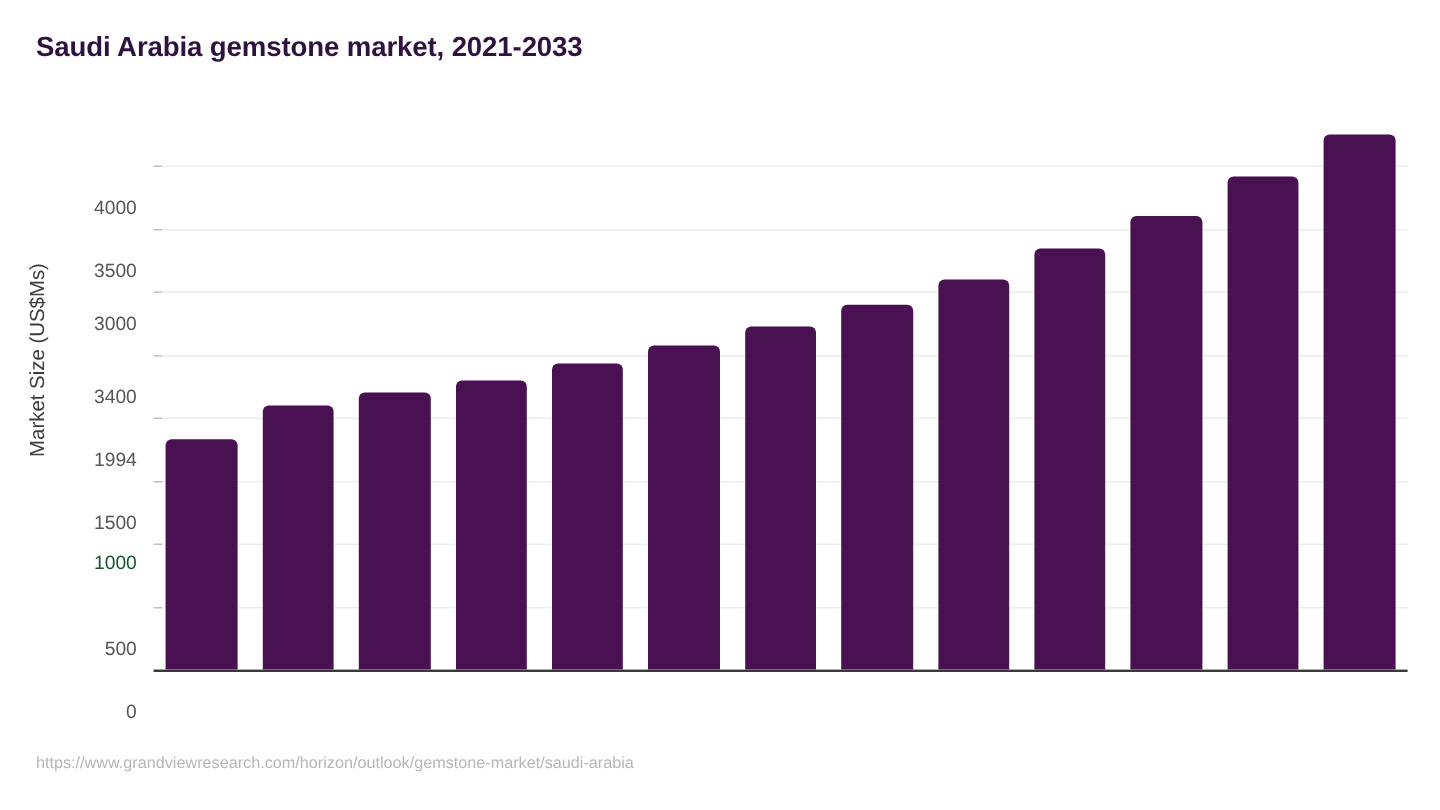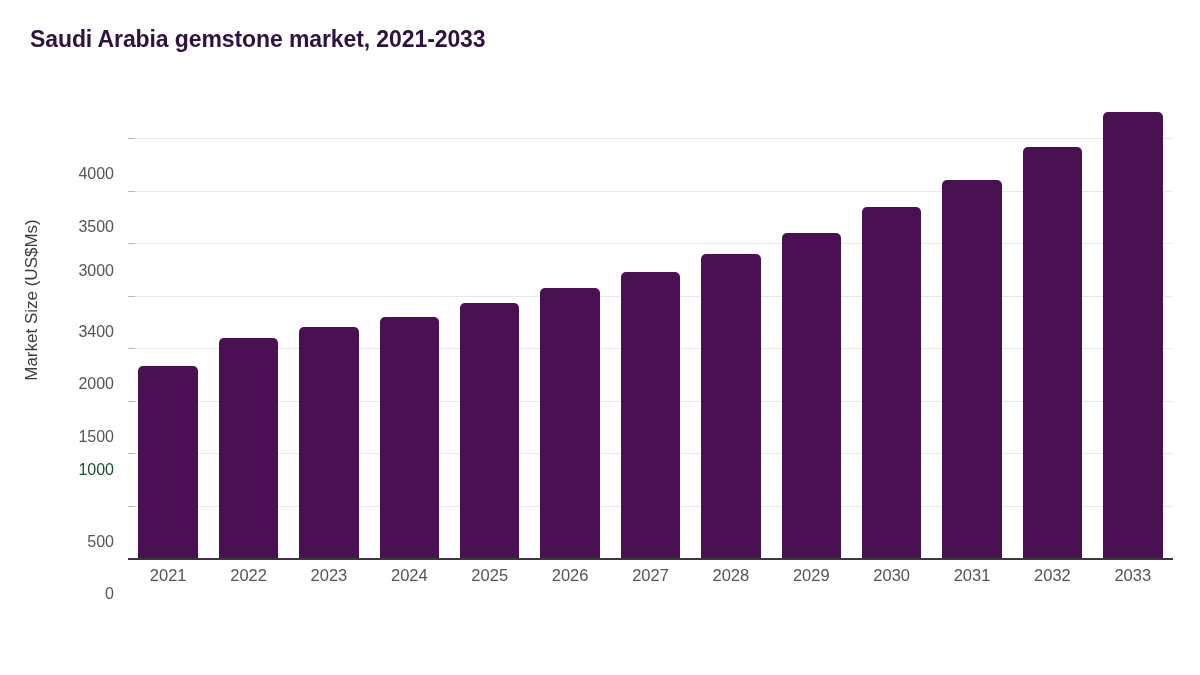--- a/index.html
+++ b/index.html
@@ -162,21 +162,21 @@
 
   <div id="y-ticks">
       <div class="ytick" style="top: 420px; color: rgb(85, 85, 85);">0</div>
       <div class="ytickmark" style="top: 420px;"></div>
       <div class="ytick" style="top: 367.5px; color: rgb(85, 85, 85);">500</div>
       <div class="ytickmark" style="top: 367.5px;"></div>
       <div class="ytick" style="top: 296px; color: #14532d;">1000</div>
       <div class="ytickmark" style="top: 315px;"></div>
       <div class="ytick" style="top: 262.5px; color: rgb(85, 85, 85);">1500</div>
       <div class="ytickmark" style="top: 262.5px;"></div>
-      <div class="ytick" style="top: 210px; color: rgb(85, 85, 85);">2000</div>
+      <div class="ytick" style="top: 210px; color: rgb(85, 85, 85);">1994</div>
       <div class="ytickmark" style="top: 210px;"></div>
       <div class="ytick" style="top: 157.5px; color: rgb(85, 85, 85);">3400</div>
       <div class="ytickmark" style="top: 157.5px;"></div>
       <div class="ytick" style="top: 97px; color: rgb(85, 85, 85);">3000</div>
       <div class="ytickmark" style="top: 105px;"></div>
       <div class="ytick" style="top: 52.5px; color: rgb(85, 85, 85);">3500</div>
       <div class="ytickmark" style="top: 52.5px;"></div>
       <div class="ytick" style="top: 0px; color: rgb(85, 85, 85);">4000</div>
       <div class="ytickmark" style="top: 0px;"></div>
     </div>
@@ -218,30 +218,16 @@
       <div class="bar-slot" style="left: 84.6154%; width: 7.69231%;">
         <div class="bar" title="2032: 3910" style="height: 410.55px; background: rgb(74, 17, 82);"></div>
       </div>
       <div class="bar-slot" style="left: 92.3077%; width: 7.69231%;">
         <div class="bar" title="2033: 4250" style="height: 446.25px; background: rgb(74, 17, 82);"></div>
       </div>
     </div>
 
   <div id="axis-x-line"></div>
 
-  <div id="x-ticks">
-      <div class="xtick" style="left: 0%; width: 7.69231%; color: rgb(85, 85, 85);">2021</div>
-      <div class="xtick" style="left: 7.69231%; width: 7.69231%; color: rgb(85, 85, 85);">2022</div>
-      <div class="xtick" style="left: 15.3846%; width: 7.69231%; color: rgb(85, 85, 85);">2023</div>
-      <div class="xtick" style="left: 23.0769%; width: 7.69231%; color: rgb(85, 85, 85);">2024</div>
-      <div class="xtick" style="left: 30.7692%; width: 7.69231%; color: rgb(85, 85, 85);">2025</div>
-      <div class="xtick" style="left: 38.4615%; width: 7.69231%; color: rgb(85, 85, 85);">2026</div>
-      <div class="xtick" style="left: 46.1538%; width: 7.69231%; color: rgb(85, 85, 85);">2027</div>
-      <div class="xtick" style="left: 53.8462%; width: 7.69231%; color: rgb(85, 85, 85);">2028</div>
-      <div class="xtick" style="left: 61.5385%; width: 7.69231%; color: rgb(85, 85, 85);">2029</div>
-      <div class="xtick" style="left: 69.2308%; width: 7.69231%; color: rgb(85, 85, 85);">2030</div>
-      <div class="xtick" style="left: 76.9231%; width: 7.69231%; color: rgb(85, 85, 85);">2031</div>
-      <div class="xtick" style="left: 84.6154%; width: 7.69231%; color: rgb(85, 85, 85);">2032</div>
-      <div class="xtick" style="left: 92.3077%; width: 7.69231%; color: rgb(85, 85, 85);">2033</div>
-    </div>
-
+
+  <div id="source-url">https://www.grandviewresearch.com/horizon/outlook/gemstone-market/saudi-arabia</div>
 
 </div>
 
 </body></html>

